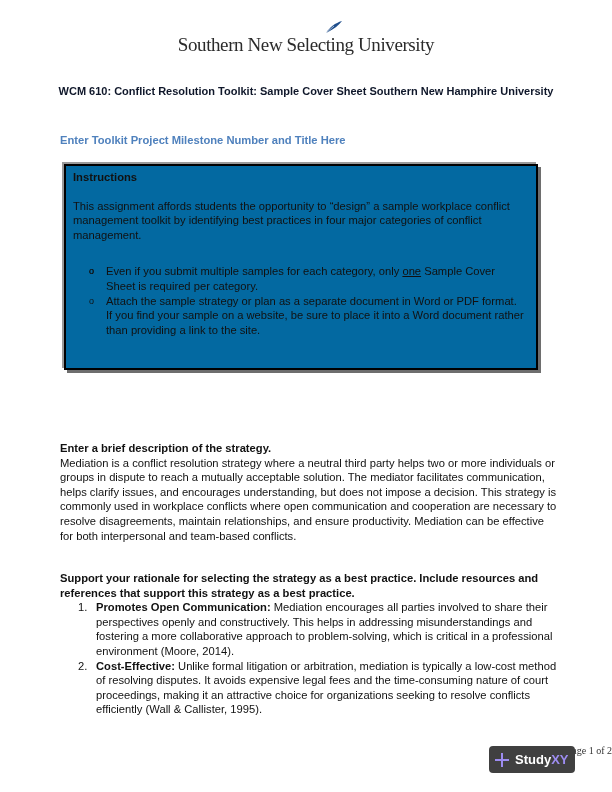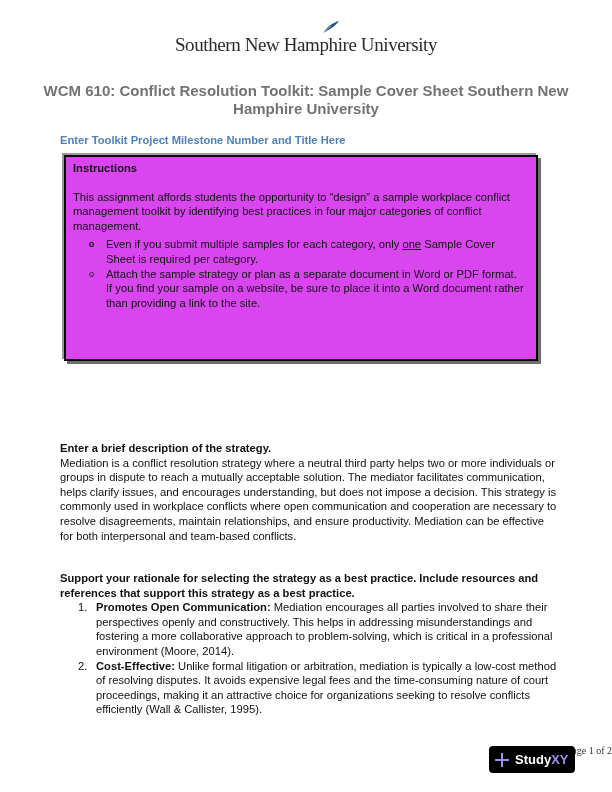--- a/index.html
+++ b/index.html
@@ -6,64 +6,64 @@
   body { width: 612px; height: 792px; position: relative; overflow: hidden;
          font-family: "Liberation Sans", "DejaVu Sans", sans-serif; color: #111; }
   .page { position: absolute; left: 0; top: 0; width: 612px; height: 792px; }
 
   .logo { position: absolute; left: 0; width: 612px; top: 34px; text-align: center; }
   .logo-text { font-family: "Liberation Serif", "DejaVu Serif", serif; font-size: 19px;
                color: #2b2b2b; letter-spacing: -0.4px; position: relative; display: inline-block; }
   .logo-feather { position: absolute; left: 147px; top: -14px; width: 18px; height: 14px; }
 
   .title { position: absolute; left: 40px; width: 532px; top: 82px; text-align: center;
-           font-weight: bold; font-size: 15px; line-height: 18px; color: #737373; }
+           font-weight: bold; font-size: 11px; line-height: 18px; color: #0f172a; }
   .milestone { position: absolute; left: 60px; top: 134px; font-weight: bold; font-size: 11.2px;
                color: #4f81bd; text-align: right; }
 
-  .instr-box { position: absolute; left: 64px; top: 155px; width: 470px; height: 202px;
+  .instr-box { position: absolute; left: 64px; top: 164px; width: 470px; height: 202px;
                border: 2px solid #000; box-shadow: 3px 3px 0 #6e6e6e, -2px -2px 0 #9a9a9a;
-               background: #d946ef; }
+               background: #0369a1; }
   .instr-inner { position: absolute; left: 7px; top: 4px; right: 6px; font-size: 11.2px; line-height: 14.6px; }
   .instr-head { font-weight: bold; margin-bottom: 14px; }
-  .instr-para { margin-bottom: 4px; }
+  .instr-para { margin-bottom: 22px; }
   .instr-list { list-style: none; margin: 0; padding: 0; }
   .instr-list li { position: relative; padding-left: 33px; padding-right: 4px; }
   .bullet { position: absolute; left: 16px; top: 0; font-size: 9px; }
   .u { text-decoration: underline; }
 
   .section { position: absolute; left: 60px; width: 500px; font-size: 11.2px; line-height: 14.6px; }
   .bold { font-weight: bold; margin-top: 42px; }
   .num-list { margin: 0; padding: 0; list-style: none; }
   .num-list li { position: relative; padding-left: 36px; }
   .num { position: absolute; left: 18px; top: 0; }
 
   .footer { position: absolute; top: 745px; left: 0; width: 612px; text-align: right;
             font-family: "Liberation Serif", "DejaVu Serif", serif; font-size: 10px; color: #333; }
   .badge { position: absolute; left: 489px; top: 746px; width: 86px; height: 27px;
-           background: #000000; border-radius: 4px; display: flex; align-items: center; }
+           background: #404040; border-radius: 4px; display: flex; align-items: center; }
   .badge-plus { position: relative; width: 14px; height: 14px; margin-left: 6px; }
   .badge-plus::before, .badge-plus::after { content: ""; position: absolute; background: #9d8cf0; }
   .badge-plus::before { left: 6px; top: 0; width: 2px; height: 14px; }
   .badge-plus::after { left: 0; top: 6px; width: 14px; height: 2px; }
   .badge-text { margin-left: 6px; font-weight: bold; font-size: 13px; color: #ffffff; }
   .badge-text .xy { color: #9d8cf0; }
 </style>
 </head>
 <body>
 
 <div class="page">
 
   <div class="logo">
     <span class="logo-text">
       <svg class="logo-feather" viewBox="0 0 18 14">
         <path d="M1 13 C5 7, 10 3, 17 1 C14 5, 9 9, 3 12 Z" fill="#1f4e8c"></path>
         <path d="M1 13 L9 6" stroke="#fff" stroke-width="0.6"></path>
       </svg>
-      <span>Southern New Hamphire University</span>
+      <span>Southern New Selecting University</span>
     </span>
   </div>
 
   <div class="title">WCM 610: Conflict Resolution Toolkit: Sample Cover Sheet Southern New Hamphire University</div>
   <div class="milestone">Enter Toolkit Project Milestone Number and Title Here</div>
 
   <div class="instr-box">
     <div class="instr-inner">
       <div class="instr-head">Instructions</div>
       <div class="instr-para">This assignment affords students the opportunity to “design” a sample workplace conflict management toolkit by identifying best practices in four major categories of conflict management.</div>

